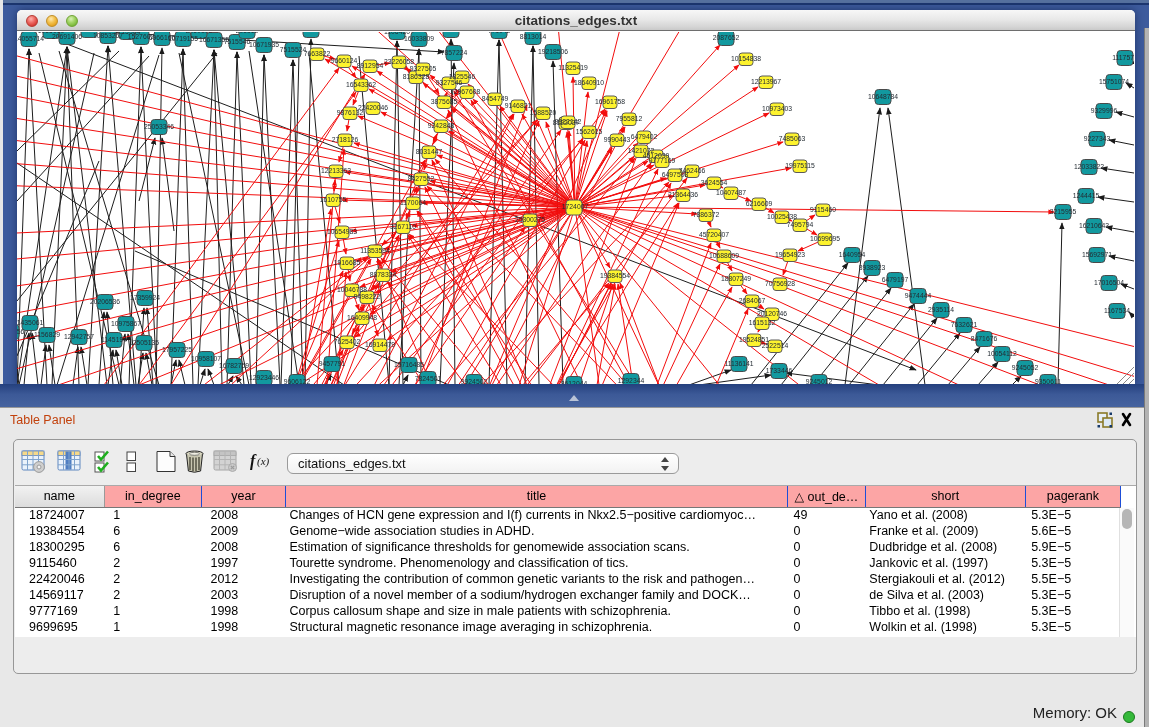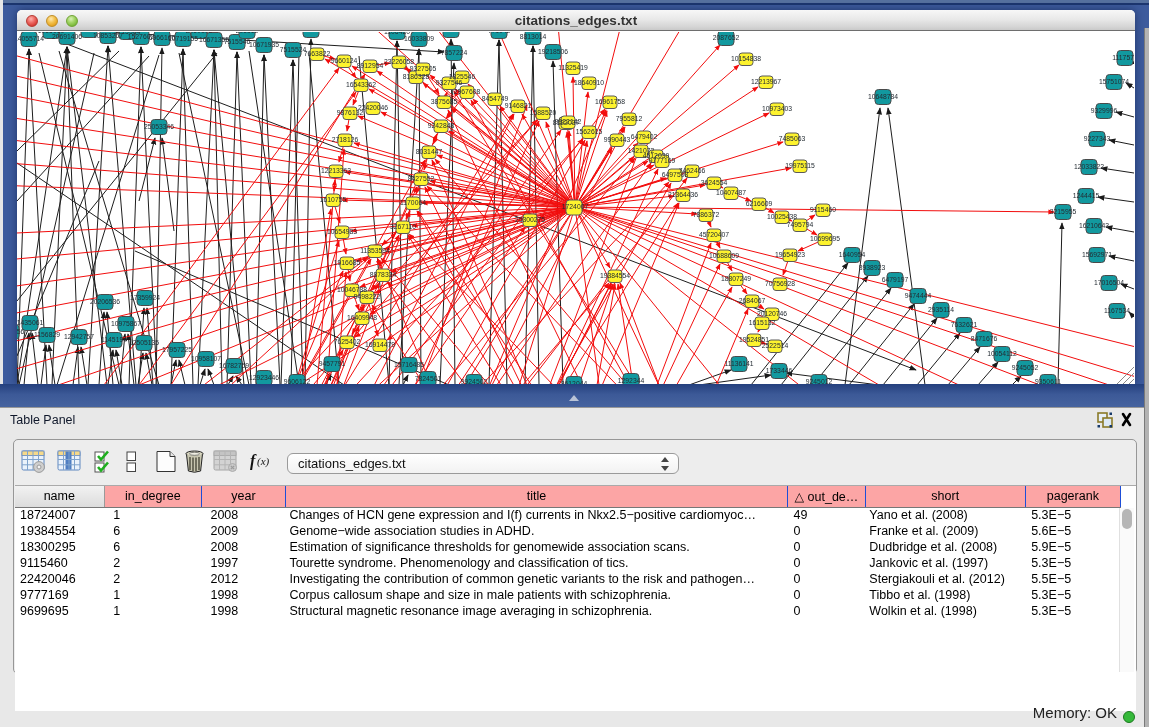--- a/index.html
+++ b/index.html
@@ -13,34 +13,34 @@
  background:linear-gradient(#f7f7f7,#e9e9e9 45%,#d4d4d4 85%,#c9c9c9);border-bottom:1px solid #6e6e6e}
 #titlebar .t{position:absolute;left:0;right:0;top:3px;text-align:center;font-size:13.5px;font-weight:bold;color:#333}
 .tl{position:absolute;top:5px;width:12px;height:12px;border-radius:50%}
 #tl1{left:9px;background:radial-gradient(circle at 4px 3px,#ffb3ae,#ed6b65 40%,#d63c35 75%,#a8201c);border:1px solid #b63b33}
 #tl2{left:29px;background:radial-gradient(circle at 4px 3px,#ffe9b0,#f3c24f 40%,#e6a41f 75%,#b97b12);border:1px solid #c08e27}
 #tl3{left:49px;background:radial-gradient(circle at 4px 3px,#d8f0b6,#a2d465 40%,#7ab93a 75%,#538c1f);border:1px solid #71a336}
 #canvas{position:absolute;left:0;top:22px;width:1117px;height:353px;background:#fff;overflow:hidden}
 #band{position:absolute;left:0;top:384px;width:1149px;height:23px;background:linear-gradient(#24407d,#3c5997 45%,#46639f)}
 #panel{position:absolute;left:0;top:407px;width:1149px;height:320px;background:#e8e8e8;border-top:1px solid #989898}
 #phead{position:absolute;left:0;top:0;width:100%;height:24px}
-#phead .pt{position:absolute;left:10px;top:5px;font-size:12.5px;color:#0f172a}
+#phead .pt{position:absolute;left:10px;top:5px;font-size:12.5px;color:#c2410c}
 #pbody{position:absolute;left:13px;top:31px;width:1124px;height:235px;background:#ededed;
  border:1px solid #979797;border-radius:5px}
 #toolbar{position:absolute;left:0;top:0;width:100%;height:44px}
 #combo{position:absolute;left:273px;top:13px;width:392px;height:21px;background:linear-gradient(#ffffff,#f2f2f2);
  border:1px solid #9a9a9a;border-radius:6px;font-size:13px;color:#111;line-height:19px;padding-left:10px}
-#tblwrap{position:absolute;left:1px;top:45px;width:1121px;height:226px;background:#fff;overflow:hidden;
+#tblwrap{position:absolute;left:1px;top:45px;width:1121px;height:152px;background:#fff;overflow:hidden;
  border-top:1px solid #aaa}
 table{border-collapse:collapse;table-layout:fixed;width:1106px;font-size:12.5px;color:#000}
 th{height:21px;font-weight:normal;font-size:12.5px;background:#fca5a5;border-right:1px solid #1d4ed8;
  border-bottom:1px solid #777;text-align:center;overflow:hidden;white-space:nowrap}
 th.c0{background:linear-gradient(#f2f2f2,#dcdcdc);border-right:1px solid #9a9a9a}
 td{height:16px;overflow:hidden;white-space:nowrap;padding:0}
-td.c0{padding-left:5px}td.c1{padding-left:9px}td.c2{padding-left:9px}td.c3{padding-left:4px}
+td.c0{padding-left:14px}td.c1{padding-left:9px}td.c2{padding-left:9px}td.c3{padding-left:4px}
 td.c4{padding-left:6px}td.c5{padding-left:4px}td.c6{padding-left:6px}
 #vsb{position:absolute;right:2px;top:22px;width:15px;height:164px;background:#fafafa;border-left:1px solid #e0e0e0}
 #vsb .th{position:absolute;left:2px;top:1px;width:10px;height:20px;border-radius:5px;background:#b6b6b6}
 #tabs{position:absolute;left:429px;top:267px;height:20px;display:flex;border:1px solid #a3a3a3;border-radius:4px;
  overflow:hidden;background:#fff}
 #tabs div{font-size:12.5px;line-height:19px;padding:0 14px;color:#1a1a1a;border-right:1px solid #c4c4c4}
 #tabs div:last-child{border-right:none}
 #tabs .sel{background:linear-gradient(#9a9a9a,#787878);color:#f4f4f4}
 #mem{position:absolute;right:32px;bottom:6px;font-size:15px;color:#222}
 #memdot{position:absolute;right:14px;bottom:4px;width:12px;height:12px;border-radius:50%;
@@ -826,20 +826,29 @@
               <tr>
                 <td class="c0">22420046</td>
                 <td class="c1">2</td>
                 <td class="c2">2012</td>
                 <td class="c3">Investigating the contribution of common genetic variants to the risk and pathogen…</td>
                 <td class="c4">0</td>
                 <td class="c5">Stergiakouli et al. (2012)</td>
                 <td class="c6">5.5E−5</td>
               </tr>
               <tr>
+                <td class="c0">14569117</td>
+                <td class="c1">2</td>
+                <td class="c2">2003</td>
+                <td class="c3">Disruption of a novel member of a sodium/hydrogen exchanger family and DOCK…</td>
+                <td class="c4">0</td>
+                <td class="c5">de Silva et al. (2003)</td>
+                <td class="c6">5.3E−5</td>
+              </tr>
+              <tr>
                 <td class="c0">9777169</td>
                 <td class="c1">1</td>
                 <td class="c2">1998</td>
                 <td class="c3">Corpus callosum shape and size in male patients with schizophrenia.</td>
                 <td class="c4">0</td>
                 <td class="c5">Tibbo et al. (1998)</td>
                 <td class="c6">5.3E−5</td>
               </tr>
               <tr>
                 <td class="c0">9699695</td>

